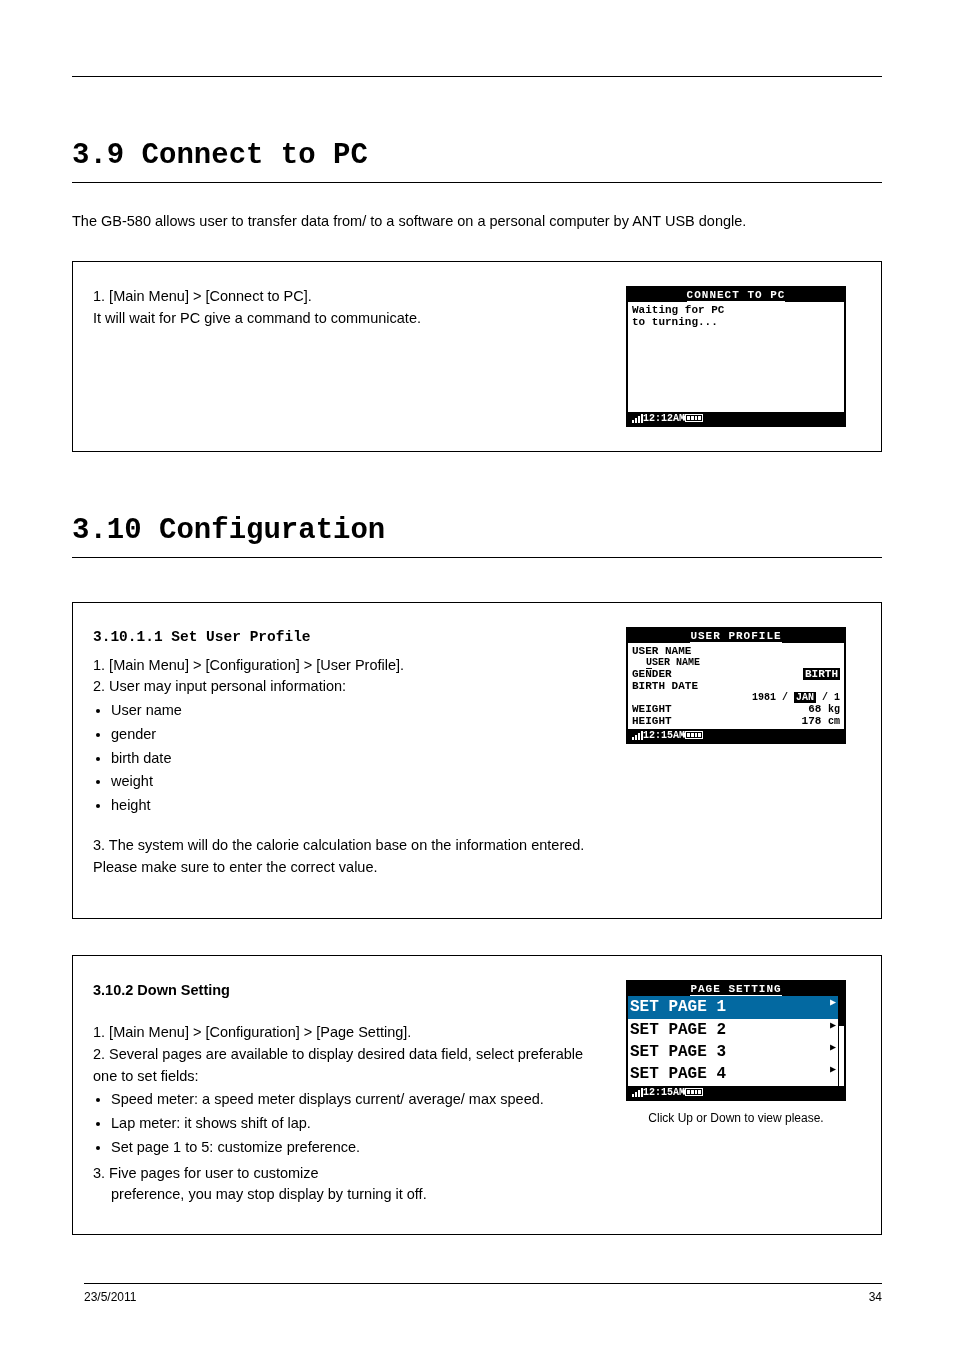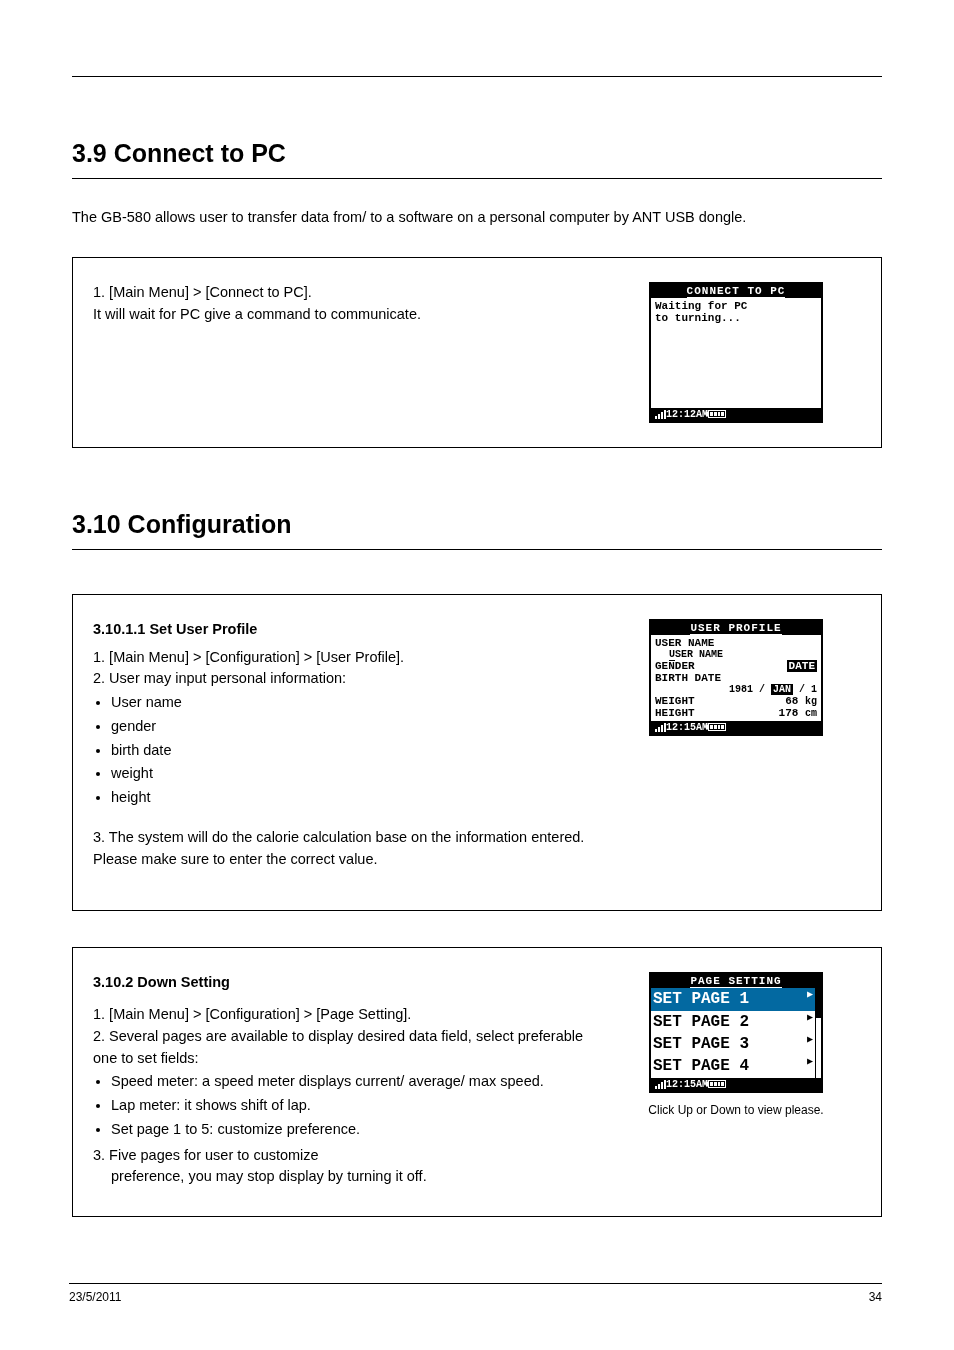--- a/index.html
+++ b/index.html
@@ -1,48 +1,48 @@
 <!DOCTYPE html>
 <html><head>
 <meta charset="utf-8">
 <style>
   * { box-sizing: border-box; margin: 0; padding: 0; }
   html, body { width: 954px; font-family: Arial, Helvetica, sans-serif; background: #fff; color: #000; }
   .page { width: 954px; padding: 40px 72px 30px 72px; position: relative; min-height: 1350px; }
   .header-line { border-top: 1px solid #000; margin: 36px 0 0 0; }
-  .section-title { font-size: 25px; font-weight: bold; margin-top: 62px; font-family: Liberation Sans, sans-serif; }
+  .section-title { font-size: 29px; font-weight: bold; margin-top: 62px; font-family: Liberation Mono, monospace; }
   .section-divider { border-top: 1px solid #000; margin-top: 10px; }
   .section-body { font-size: 14.5px; line-height: 1.5; margin-top: 28px; }
   .box { border: 1px solid #000; margin-top: 28px; display: flex; padding: 24px 20px; }
   .box-left { flex: 1; font-size: 14.5px; line-height: 1.5; padding-right: 16px; }
   .box-right { width: 250px; display: flex; flex-direction: column; align-items: center; justify-content: flex-start; }
   .box-hint { font-size: 12px; margin-top: 10px; text-align: center; }
   .box-list { margin-left: 18px; }
   .box-list li { margin-top: 2px; }
-  .device { width: 174px; border: 2px solid #000; background:#fff; font-family: "Courier New", monospace; font-weight: bold; font-size: 11px; }
+  .device { width: 220px; border: 2px solid #000; background:#fff; font-family: "Courier New", monospace; font-weight: bold; font-size: 11px; }
   .device-title { background:#000; color:#fff; text-align:center; padding:1px 0; letter-spacing:1px; }
   .device-title span { border-bottom: 1px solid #fff; }
   .device-body { padding: 2px 4px; min-height: 20px; }
   .device-waiting { min-height: 110px; }
   .device-status { background:#000; color:#fff; display:flex; align-items:center; justify-content:flex-start; padding:1px 4px; font-size:10px; }
   .sig { display:flex; align-items:flex-end; gap:1px; }
   .sig div { background:#fff; width:2px; }
   .sig .b1{height:3px}.sig .b2{height:5px}.sig .b3{height:7px}.sig .b4{height:9px}
   .batt { display:inline-block; width:18px; height:8px; border:1px solid #fff; position:relative; }
   .batt:before { content:""; position:absolute; left:-3px; top:1px; width:2px; height:4px; background:#fff; }
   .batt-inner { display:flex; gap:1px; padding:1px; height:100%; }
   .batt-inner div { flex:1; background:#fff; }
   .field-row { display:flex; justify-content:space-between; }
   .hl { background:#000; color:#fff; padding:0 2px; }
   .ps-list { font-size: 16px; line-height: 1.4; }
   .ps-item { display:flex; justify-content:space-between; padding:0 2px; }
   .ps-scroll { width: 6px; border-left:1px solid #000; display:flex; flex-direction:column; }
   .ps-wrap { display:flex; }
   .ps-wrap .ps-list { flex:1; }
-  .footer { position:absolute; bottom:46px; left:69px; right:72px;text-align:center; }
+  .footer { position:absolute; bottom:46px; left:84px; right:72px;text-align:center; }
   .footer-line { border-top:1px solid #000; }
   .footer-row { display:flex; justify-content:space-between; font-size:12px; margin-top:6px; }
   .chev { font-size:10px; }
 </style>
 </head>
 <body>
 
 <div class="page">
 
   <div class="header-line"></div>
@@ -82,41 +82,41 @@
         </div>
       </div>
     </div>
   </div>
 
   <div class="section-title">3.10 Configuration</div>
   <div class="section-divider"></div>
 
   <div class="box" style="margin-top:44px; padding-bottom:40px;">
     <div class="box-left">
-      <div style="font-weight:bold;">3.10.1.1 Set User Profile</div>
+      <div style="font-weight:bold;font-family:Liberation Mono, monospace;">3.10.1.1 Set User Profile</div>
       <div style="margin-top:6px;">1. [Main Menu] &gt; [Configuration] &gt; [User Profile].</div>
       <div>2. User may input personal information:</div>
       <ul class="box-list">
         <li>User name</li>
         <li>gender</li>
         <li>birth date</li>
         <li>weight</li>
         <li>height</li>
       </ul>
       <div style="margin-top:18px;">3. The system will do the calorie calculation base on the information entered. Please make sure to enter the correct value.</div>
     </div>
     <div class="box-right">
       <div class="device">
         <div class="device-title"><span>USER PROFILE</span></div>
         <div class="device-body">
           <div>USER NAME</div>
           <div style="padding-left:14px; font-size:10px;"><span style="border-bottom:1px solid #000;">U</span>SER NAME</div>
           <div class="field-row">
             <span>GENDER</span>
-            <span class="hl">DATE</span>
+            <span class="hl">BIRTH</span>
           </div>
           <div>BIRTH DATE</div>
           <div style="text-align:right; font-size:10px;">
             <span>1981</span> / <span class="hl">JAN</span> / <span>1</span>
           </div>
           <div class="field-row">
             <span>WEIGHT</span>
             <span><span>68</span>&nbsp;<span style="font-size:10px;">kg</span></span>
           </div>
           <div class="field-row">
@@ -141,21 +141,21 @@
               </span>
             </span>
         </div>
       </div>
     </div>
   </div>
 
   <div class="box" style="margin-top:36px; padding-bottom:28px;">
     <div class="box-left">
       <div style="font-weight:bold;">3.10.2 Down Setting</div>
-      <div style="margin-top:10px;">1. [Main Menu] &gt; [Configuration] &gt; [Page Setting].</div>
+      <div style="margin-top:20px;">1. [Main Menu] &gt; [Configuration] &gt; [Page Setting].</div>
       <div>2. Several pages are available to display desired data field, select preferable one to set fields:</div>
       <ul class="box-list">
         <li>Speed meter: a speed meter displays current/ average/ max speed.</li>
         <li>Lap meter: it shows shift of lap.</li>
         <li>Set page 1 to 5: customize preference.</li>
       </ul>
       <div style="margin-top:4px;">3. Five pages for user to customize</div>
       <div style="margin-left:18px;">preference, you may stop display by turning it off.</div>
     </div>
     <div class="box-right">

